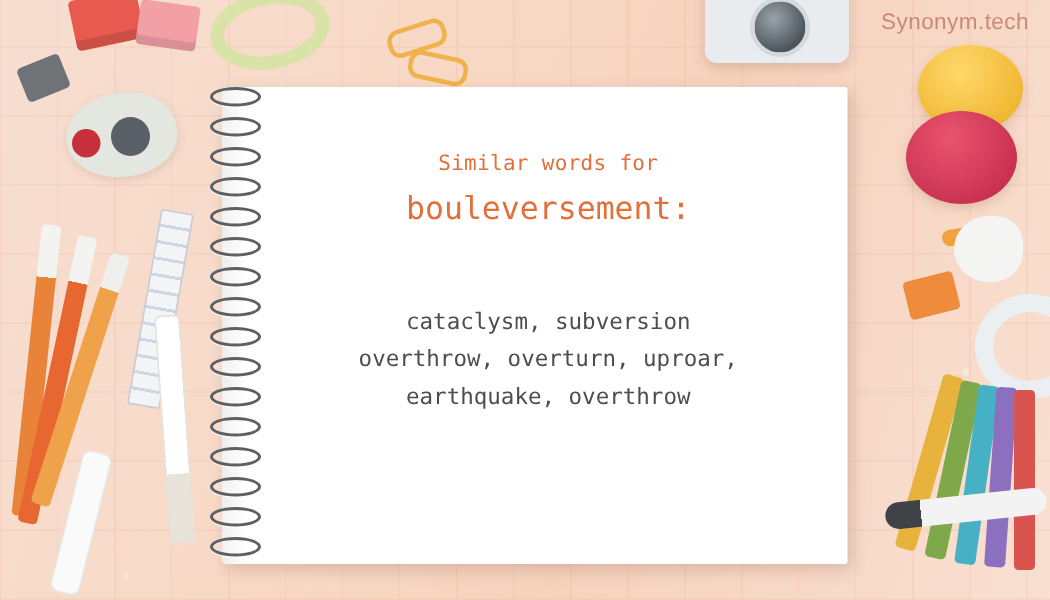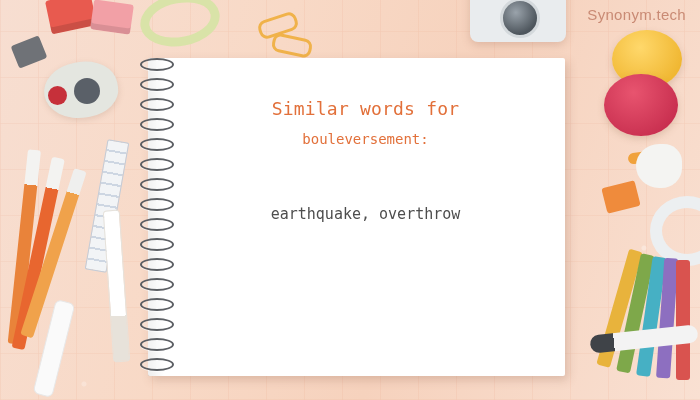--- a/index.html
+++ b/index.html
@@ -84,27 +84,27 @@
     box-shadow: 0 1px 0 rgba(255,255,255,0.6);
   }
 
   .page-content {
     position: relative;
     z-index: 2;
     padding: 36px 28px 0 46px;
     text-align: center;
   }
   .heading {
-    font-size: 18px;
+    font-size: 14px;
     line-height: 30px;
     color: #e2703a;
     letter-spacing: 0.2px;
   }
   .word {
-    font-size: 14px;
+    font-size: 21px;
     line-height: 30px;
     color: #e2703a;
   }
   .synonyms {
     margin-top: 48px;
     font-size: 15px;
     line-height: 25px;
     color: #4d4d4d;
   }
 
@@ -306,20 +306,22 @@
   <div class="obj crayon c5"></div>
   <div class="obj marker"></div>
 
   <div class="brand">Synonym.tech</div>
 
   <div class="notebook">
     <div class="page-content">
       <div class="heading">Similar words for</div>
       <div class="word">bouleversement:</div>
       <div class="synonyms">
+        <div>cataclysm, subversion</div>
+        <div>overthrow, overturn, uproar,</div>
         <div>earthquake, overthrow</div>
       </div>
     </div>
   </div>
 
   <div class="spiral">
     <div class="ring" style="top:6px"></div>
     <div class="ring" style="top:26px"></div>
     <div class="ring" style="top:46px"></div>
     <div class="ring" style="top:66px"></div>

